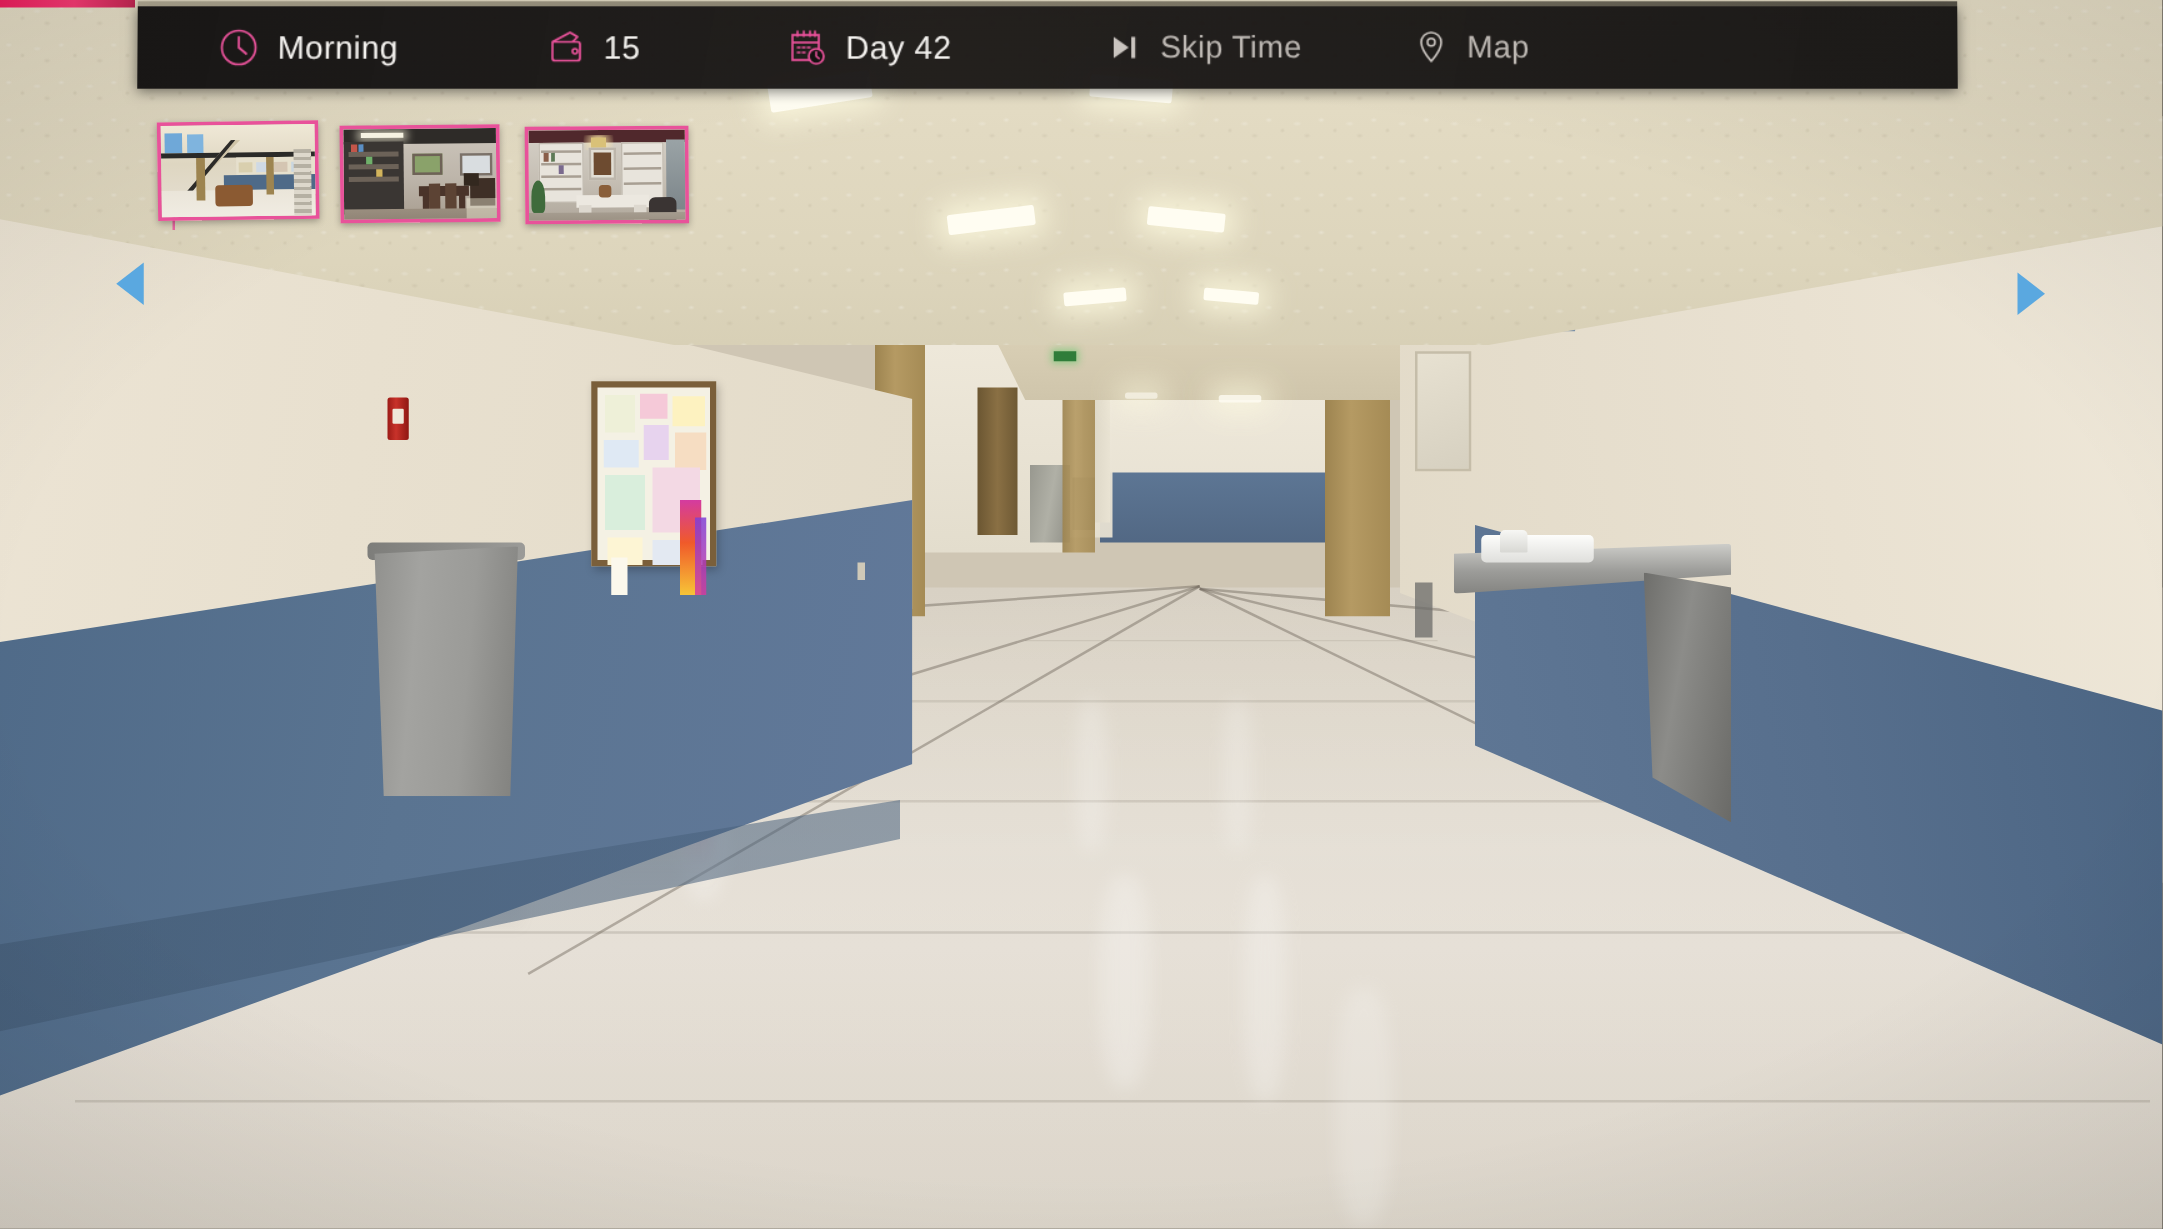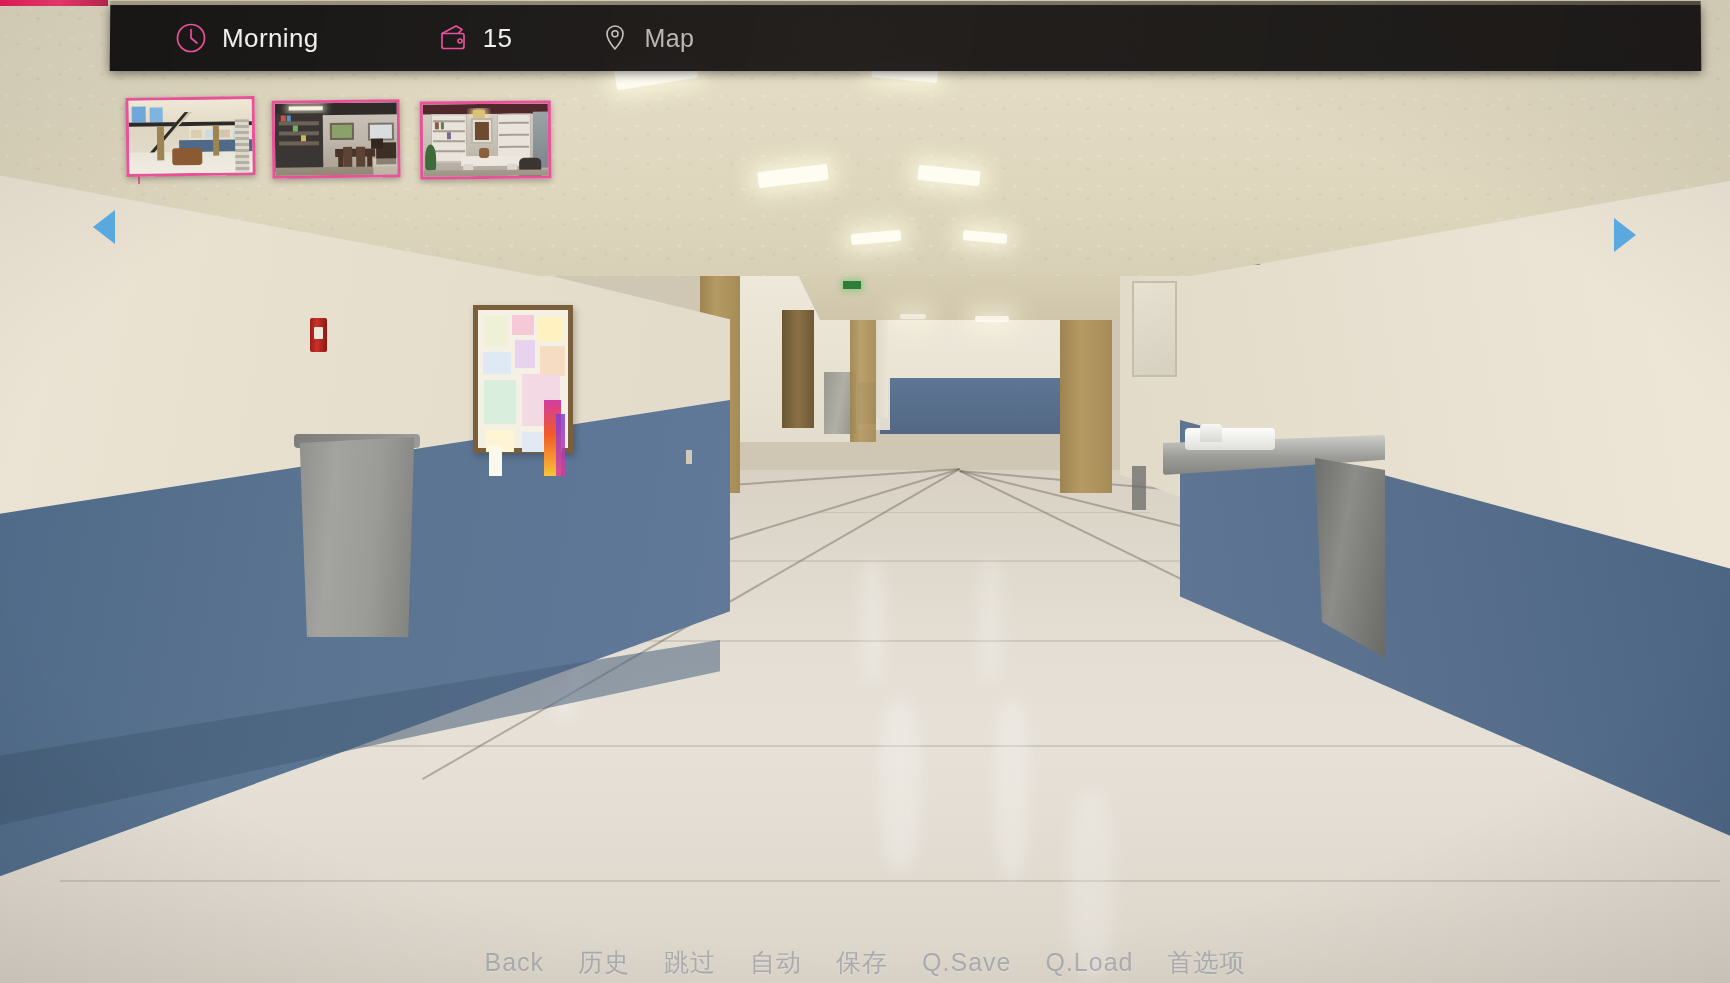--- a/index.html
+++ b/index.html
@@ -157,21 +157,21 @@
   }
 
   
   .vignette{
     position:absolute; inset:0; pointer-events:none;
     background:radial-gradient(ellipse 95% 85% at 50% 52%, rgba(0,0,0,0) 52%, rgba(0,0,0,.18) 100%);
   }
 
   
   #topbar{
-    position:absolute; left:110px; top:5px; width:1591px; height:66px;
+    position:absolute; left:110px; top:5px; width:1456px; height:66px;
     background:linear-gradient(100deg, rgba(18,16,16,.97) 0%, rgba(24,21,20,.95) 45%, rgba(20,18,17,.96) 100%);
     display:flex; align-items:center;
     transform: perspective(900px) rotateX(0.6deg);
     box-shadow:0 2px 10px rgba(0,0,0,.5);
   }
   #topbar:before{
     content:""; position:absolute; left:0; top:-4px; width:100%; height:4px;
     background:linear-gradient(90deg,#9a937f,#6b6555 60%,#3b3830);
     opacity:.85;
   }
@@ -359,21 +359,43 @@
       <span class="hud-icon">
         <svg width="32" height="32" viewBox="0 0 32 32" fill="none">
           <path d="M5 11.5h20a2 2 0 012 2v11a2 2 0 01-2 2H7a2 2 0 01-2-2V11.5z" stroke="#e8529a" stroke-width="1.7" stroke-linejoin="round"></path>
           <path d="M5 11.5L19 4l6 3.5-4 4" stroke="#e8529a" stroke-width="1.7" stroke-linejoin="round"></path>
           <circle cx="23" cy="19" r="2" stroke="#e8529a" stroke-width="1.6"></circle>
         </svg>
       </span>
       <span class="hud-label">15</span>
     </div>
 
-
+    <div class="hud-item" style="margin-left:110px;">
+      <span class="hud-icon">
+        <svg width="32" height="32" viewBox="0 0 32 32" fill="none">
+          <rect x="4" y="6" width="21" height="20" stroke="#e8529a" stroke-width="1.7"></rect>
+          <path d="M4 12h21" stroke="#e8529a" stroke-width="1.7"></path>
+          <path d="M8 3v4M13 3v4M18 3v4M22 3v4" stroke="#e8529a" stroke-width="1.6" stroke-linecap="round"></path>
+          <path d="M8 16h2M12 16h2M16 16h2M8 20h2M12 20h2" stroke="#e8529a" stroke-width="1.4" stroke-linecap="round"></path>
+          <circle cx="23" cy="23" r="6" fill="#141211" stroke="#e8529a" stroke-width="1.7"></circle>
+          <path d="M23 19.5V23l2.3 1.8" stroke="#e8529a" stroke-width="1.5" stroke-linecap="round"></path>
+        </svg>
+      </span>
+      <span class="hud-label">Day 42</span>
+    </div>
+
+    <div class="hud-item" style="margin-left:115px;">
+      <span class="hud-icon">
+        <svg width="30" height="30" viewBox="0 0 30 30" fill="none">
+          <path d="M7 6.5L19 15L7 23.5V6.5z" fill="#c9c4bf"></path>
+          <rect x="21" y="6.5" width="3.2" height="17" fill="#c9c4bf"></rect>
+        </svg>
+      </span>
+      <span class="hud-label dim">Skip Time</span>
+    </div>
 
 
     <div class="hud-item" style="margin-left:80px;">
       <span class="hud-icon">
         <svg width="30" height="32" viewBox="0 0 30 32" fill="none">
           <path d="M15 4c-4.4 0-8 3.5-8 7.9 0 5.7 8 15.1 8 15.1s8-9.4 8-15.1C23 7.5 19.4 4 15 4z" stroke="#c9c4bf" stroke-width="1.6" stroke-linejoin="round"></path>
           <circle cx="15" cy="11.8" r="3" stroke="#c9c4bf" stroke-width="1.5"></circle>
         </svg>
       </span>
       <span class="hud-label dim">Map</span>
@@ -458,24 +480,14 @@
         <div class="ts" style="left:38px;top:52px;width:58px;height:10px;background:#ece8e0;"></div>
         <div class="ts" style="left:40px;top:60px;width:10px;height:16px;background:#ddd8cf;"></div>
         <div class="ts" style="left:84px;top:60px;width:10px;height:16px;background:#ddd8cf;"></div>
         <div class="ts" style="left:96px;top:54px;width:22px;height:22px;background:#3a3433;border-radius:5px;"></div>
         <div class="ts" style="left:56px;top:44px;width:10px;height:10px;background:#8a5f3a;border-radius:3px;"></div>
         <div class="ts" style="left:0;top:66px;width:131px;height:12px;background:linear-gradient(180deg,#a59c8f,#94897b);"></div>
       </div>
     </div>
   </div>
 
-  <div id="bottombar">
-    <span class="bm-item">Back</span>
-    <span class="bm-item">历史</span>
-    <span class="bm-item">跳过</span>
-    <span class="bm-item">自动</span>
-    <span class="bm-item">保存</span>
-    <span class="bm-item">Q.Save</span>
-    <span class="bm-item">Q.Load</span>
-    <span class="bm-item">首选项</span>
-  </div>
 
 </div>
 
 </body></html>

